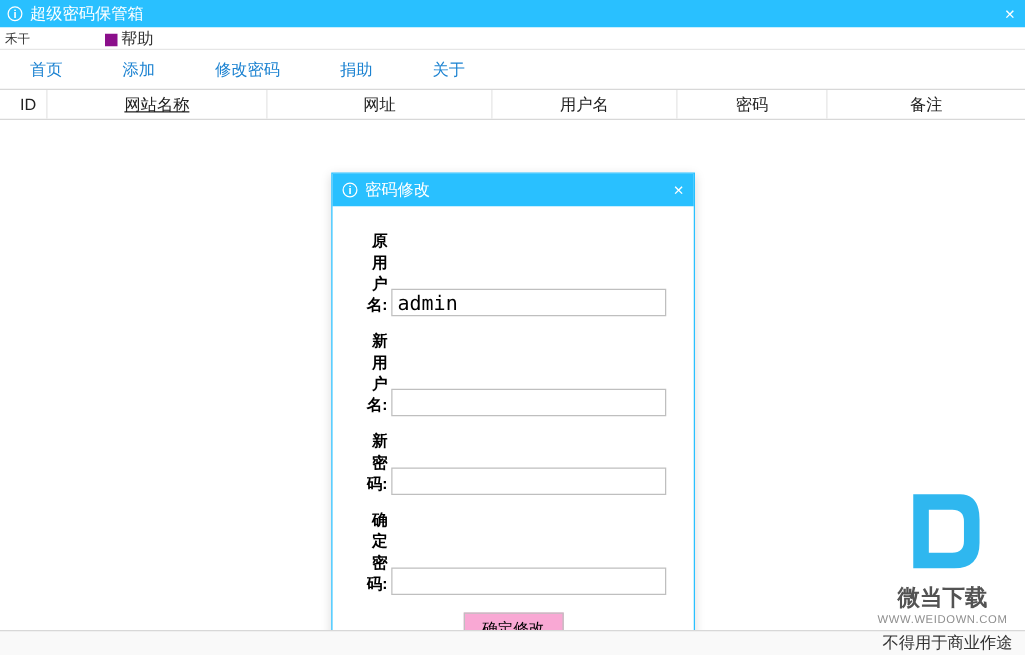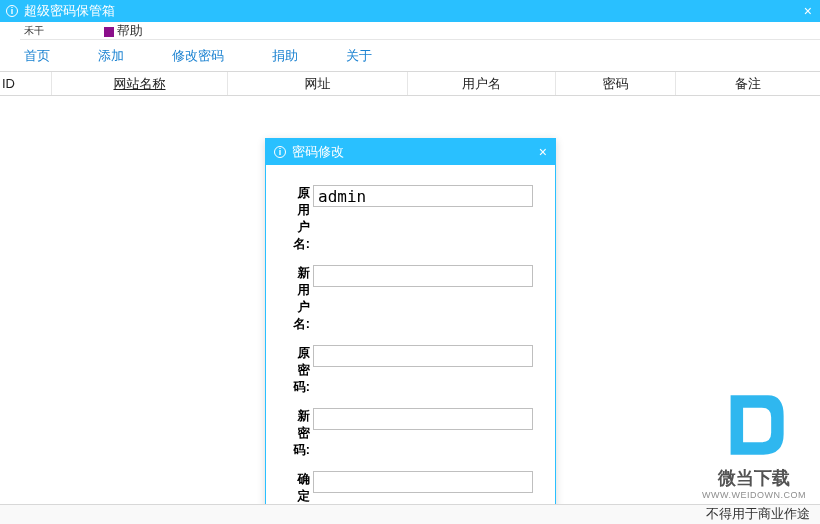--- a/index.html
+++ b/index.html
@@ -3,48 +3,48 @@
 <meta charset="utf-8">
 <style>
 * { margin: 0; padding: 0; box-sizing: border-box; font-family: "Microsoft YaHei", Arial, sans-serif; font-size: 13px; }
 body { width: 820px; height: 524px; overflow: hidden; position: relative; background: #fff; }
 
 .title-bar { height: 22px; background: #29c0ff; display: flex; align-items: center; padding: 0 6px; color: #fff; font-size: 12px; }
 .title-bar .info-icon { width: 12px; height: 12px; border-radius: 50%; border: 1.5px solid #fff; display: inline-flex; align-items: center; justify-content: center; margin-right: 6px; font-size: 9px; font-weight: bold; }
 .title-bar .spacer { flex: 1; }
 .title-bar .close-icon { font-size: 14px; cursor: pointer; padding: 0 2px; }
 
-.toolbar { height: 18px; background: #fff; border-bottom: 1px solid #e6e6e6; display: flex; align-items: center; padding-left: 4px; gap: 60px; margin-left: 20px;}
+.toolbar { height: 18px; background: #fff; border-bottom: 1px solid #e6e6e6; display: flex; align-items: center; padding-left: 4px; gap: 60px;}
 .toolbar-item { font-size: 10px; color: #333; }
 .toolbar-accent { display: inline-block; width: 10px; height: 10px; vertical-align: middle; }
 
 .menu-bar { height: 32px; background: #fff; border-bottom: 1px solid #d8d8d8; display: flex; align-items: center; padding-left: 24px; gap: 48px; }
 .menu-item { color: #1b82d1; cursor: pointer; font-size: 13px; }
 
 .table-header { height: 24px; border-bottom: 1px solid #d8d8d8; display: flex; align-items: center; background: #fff; }
 .th { border-right: 1px solid #e6e6e6; height: 100%; display: flex; align-items: center; justify-content: center; color: #222; font-size: 13px; }
-.th-id { width: 52px; justify-content: flex-start; padding-left: 2px; }
+.th-id { width: 38px; justify-content: flex-start; padding-left: 16px; }
 .th-name { width: 176px; text-decoration: underline; }
 .th-url { width: 180px; }
 .th-user { width: 148px; }
 .th-pwd { width: 120px; }
 .th-note { flex: 1; border-right: none; }
 
 .table-body { height: 408px; background: #fff; position: relative; }
 
 .status-bar { position: absolute; bottom: 0; left: 0; right: 0; height: 20px; border-top: 1px solid #d8d8d8; background: #f9f9f9; display: flex; justify-content: flex-end; padding-right: 10px; font-size: 12px; color: #333; }
 
 .modal { position: absolute; left: 265px; top: 138px; width: 291px; background: #fff; border: 1px solid #29c0ff; box-shadow: 0 2px 8px rgba(0,0,0,0.15); }
 .modal-title { height: 26px; background: #29c0ff; display: flex; align-items: center; padding: 0 8px; color: #fff; font-size: 12px; }
 .modal-title .info-icon { width: 12px; height: 12px; border-radius: 50%; border: 1.5px solid #fff; display: inline-flex; align-items: center; justify-content: center; margin-right: 6px; font-size: 9px; font-weight: bold; }
 .modal-title .spacer { flex: 1; }
 .modal-title .close-icon { font-size: 14px; cursor: pointer; }
 
 .modal-body { padding: 20px 22px 14px 22px; }
-.form-row { display: flex; align-items: flex-start; margin-bottom: 12px; }
+.form-row { display: flex; align-items: flex-end; margin-bottom: 12px; }
 .form-row label { width: 66px; text-align: right; font-size: 12.5px; color: #000; font-weight: bold; margin-right: 3px;}
 .form-row input { flex: 1; height: 22px; border: 1px solid #bfbfbf; padding: 0 4px; font-family: SimSun, monospace; font-size: 16px; }
 .submit-wrap { text-align: center; margin-top: 14px; margin-bottom: 4px; }
 .submit-btn { padding: 4px 14px; border: 1px solid #bfbfbf; background: #f9a8d4; cursor: pointer; font-size: 12.5px; }
 
 .watermark { position: absolute; right: 14px; bottom: 24px; text-align: center; opacity: 0.95; pointer-events: none; }
 .watermark svg { display: block; margin: 0 auto 2px auto; }
 .watermark .wm-text { font-size: 18px; font-weight: bold; color: #4a4a4a; font-family: Liberation Mono, monospace; }
 .watermark .wm-url { font-size: 9px; color: #888; letter-spacing: 0.5px; }
 </style>
@@ -92,24 +92,20 @@
   <div class="modal-body">
     <div class="form-row">
       <label>原用户名:</label>
       <input type="text" value="admin" style="">
     </div>
     <div class="form-row">
       <label>新用户名:</label>
       <input type="text" value="" style="">
     </div>
     <div class="form-row">
-      <label>原 密 码:</label>
-      <input type="password" value="" style="">
-    </div>
-    <div class="form-row">
       <label>新 密 码:</label>
       <input type="password" value="" style="">
     </div>
     <div class="form-row">
       <label>确定密码:</label>
       <input type="password" value="" style="">
     </div>
     <div class="submit-wrap">
       <button class="submit-btn">确定修改</button>
     </div>

